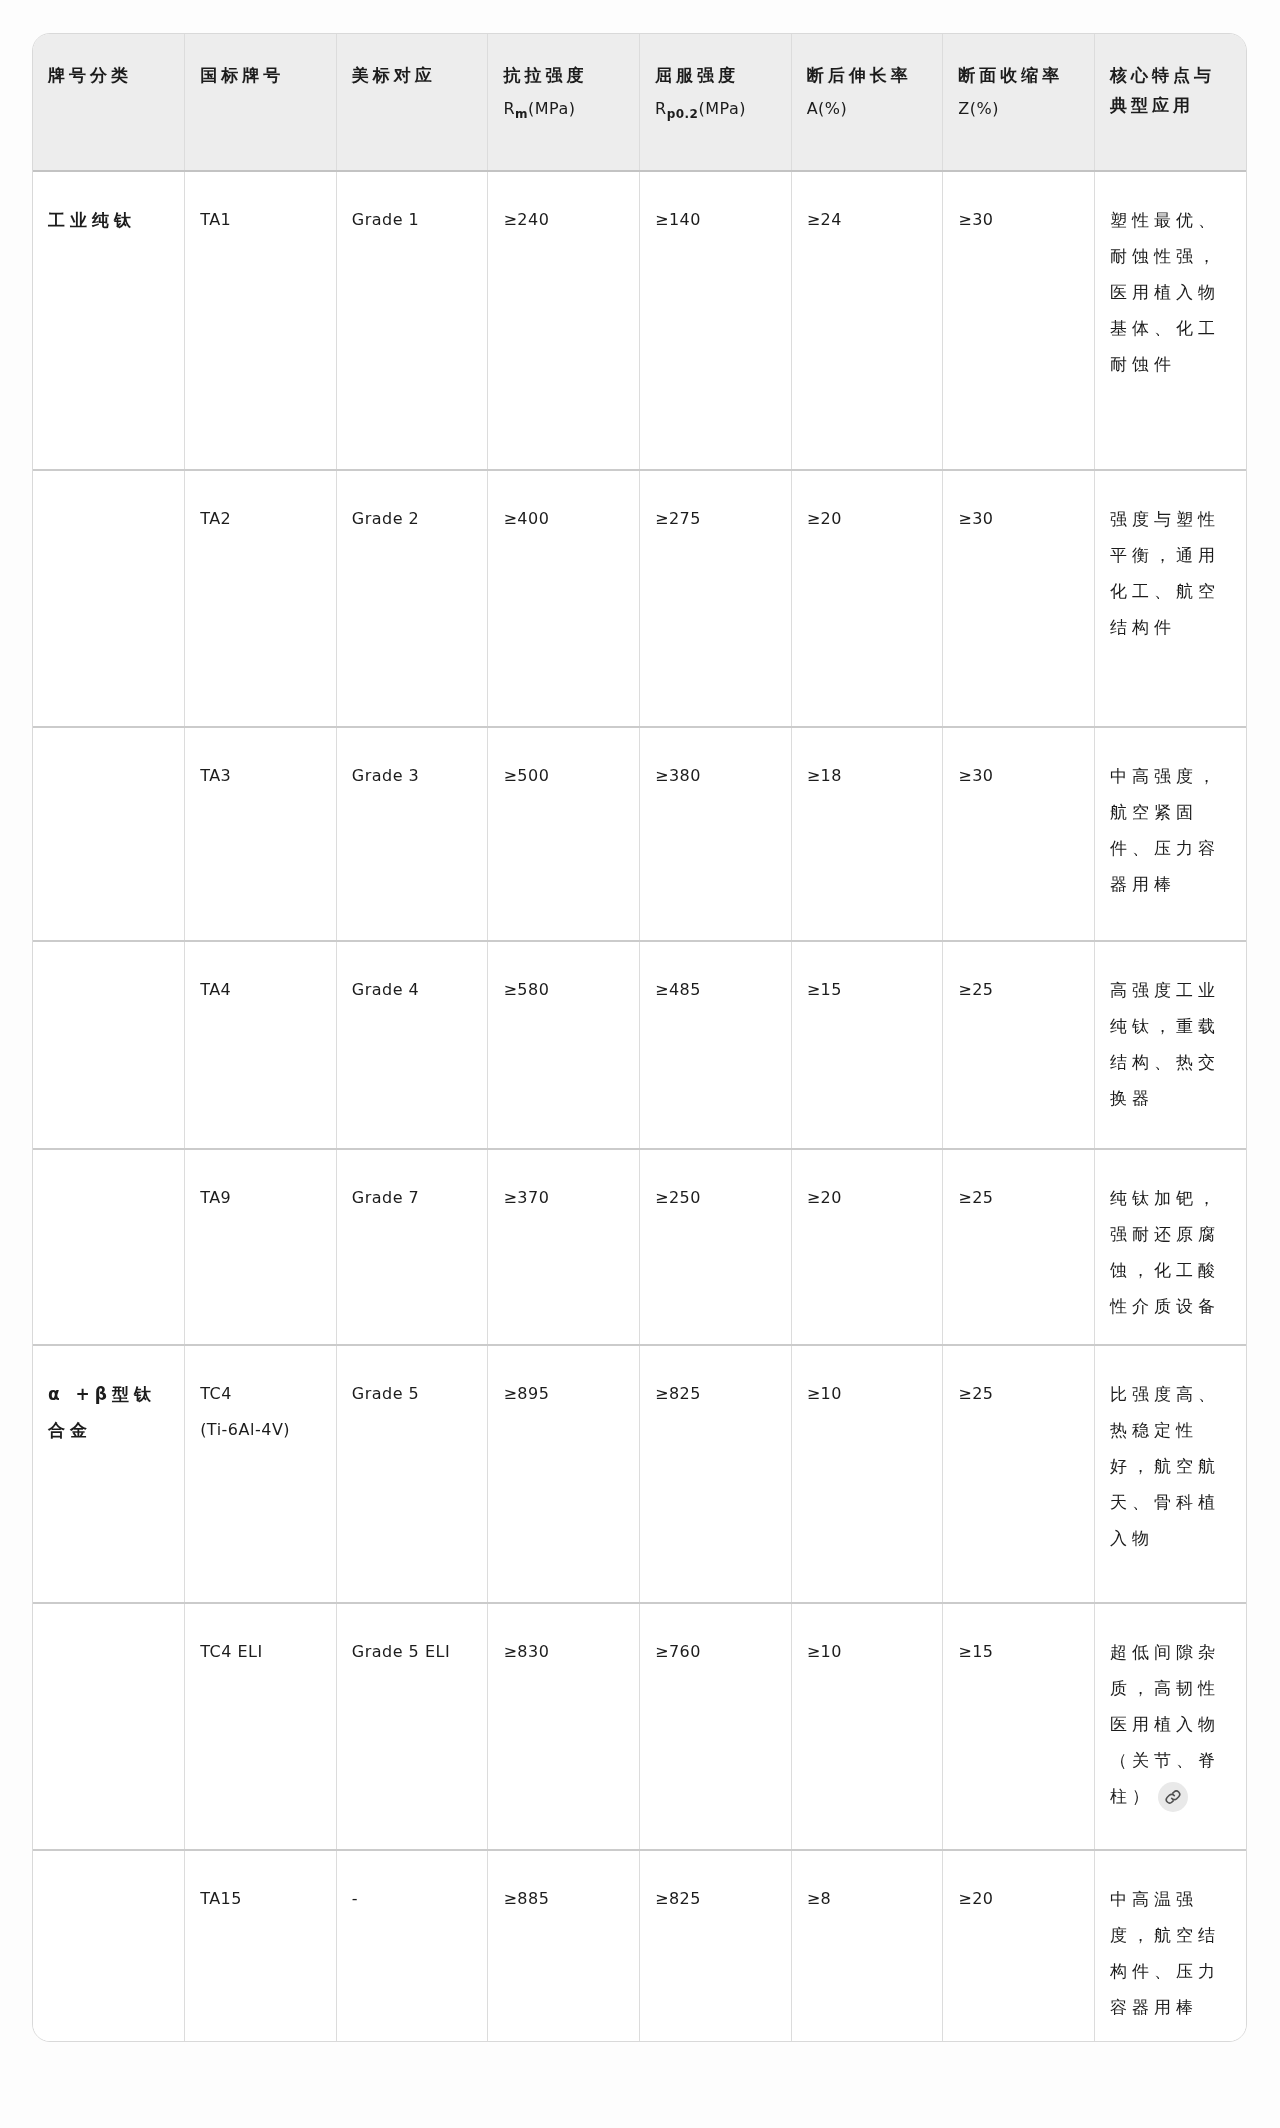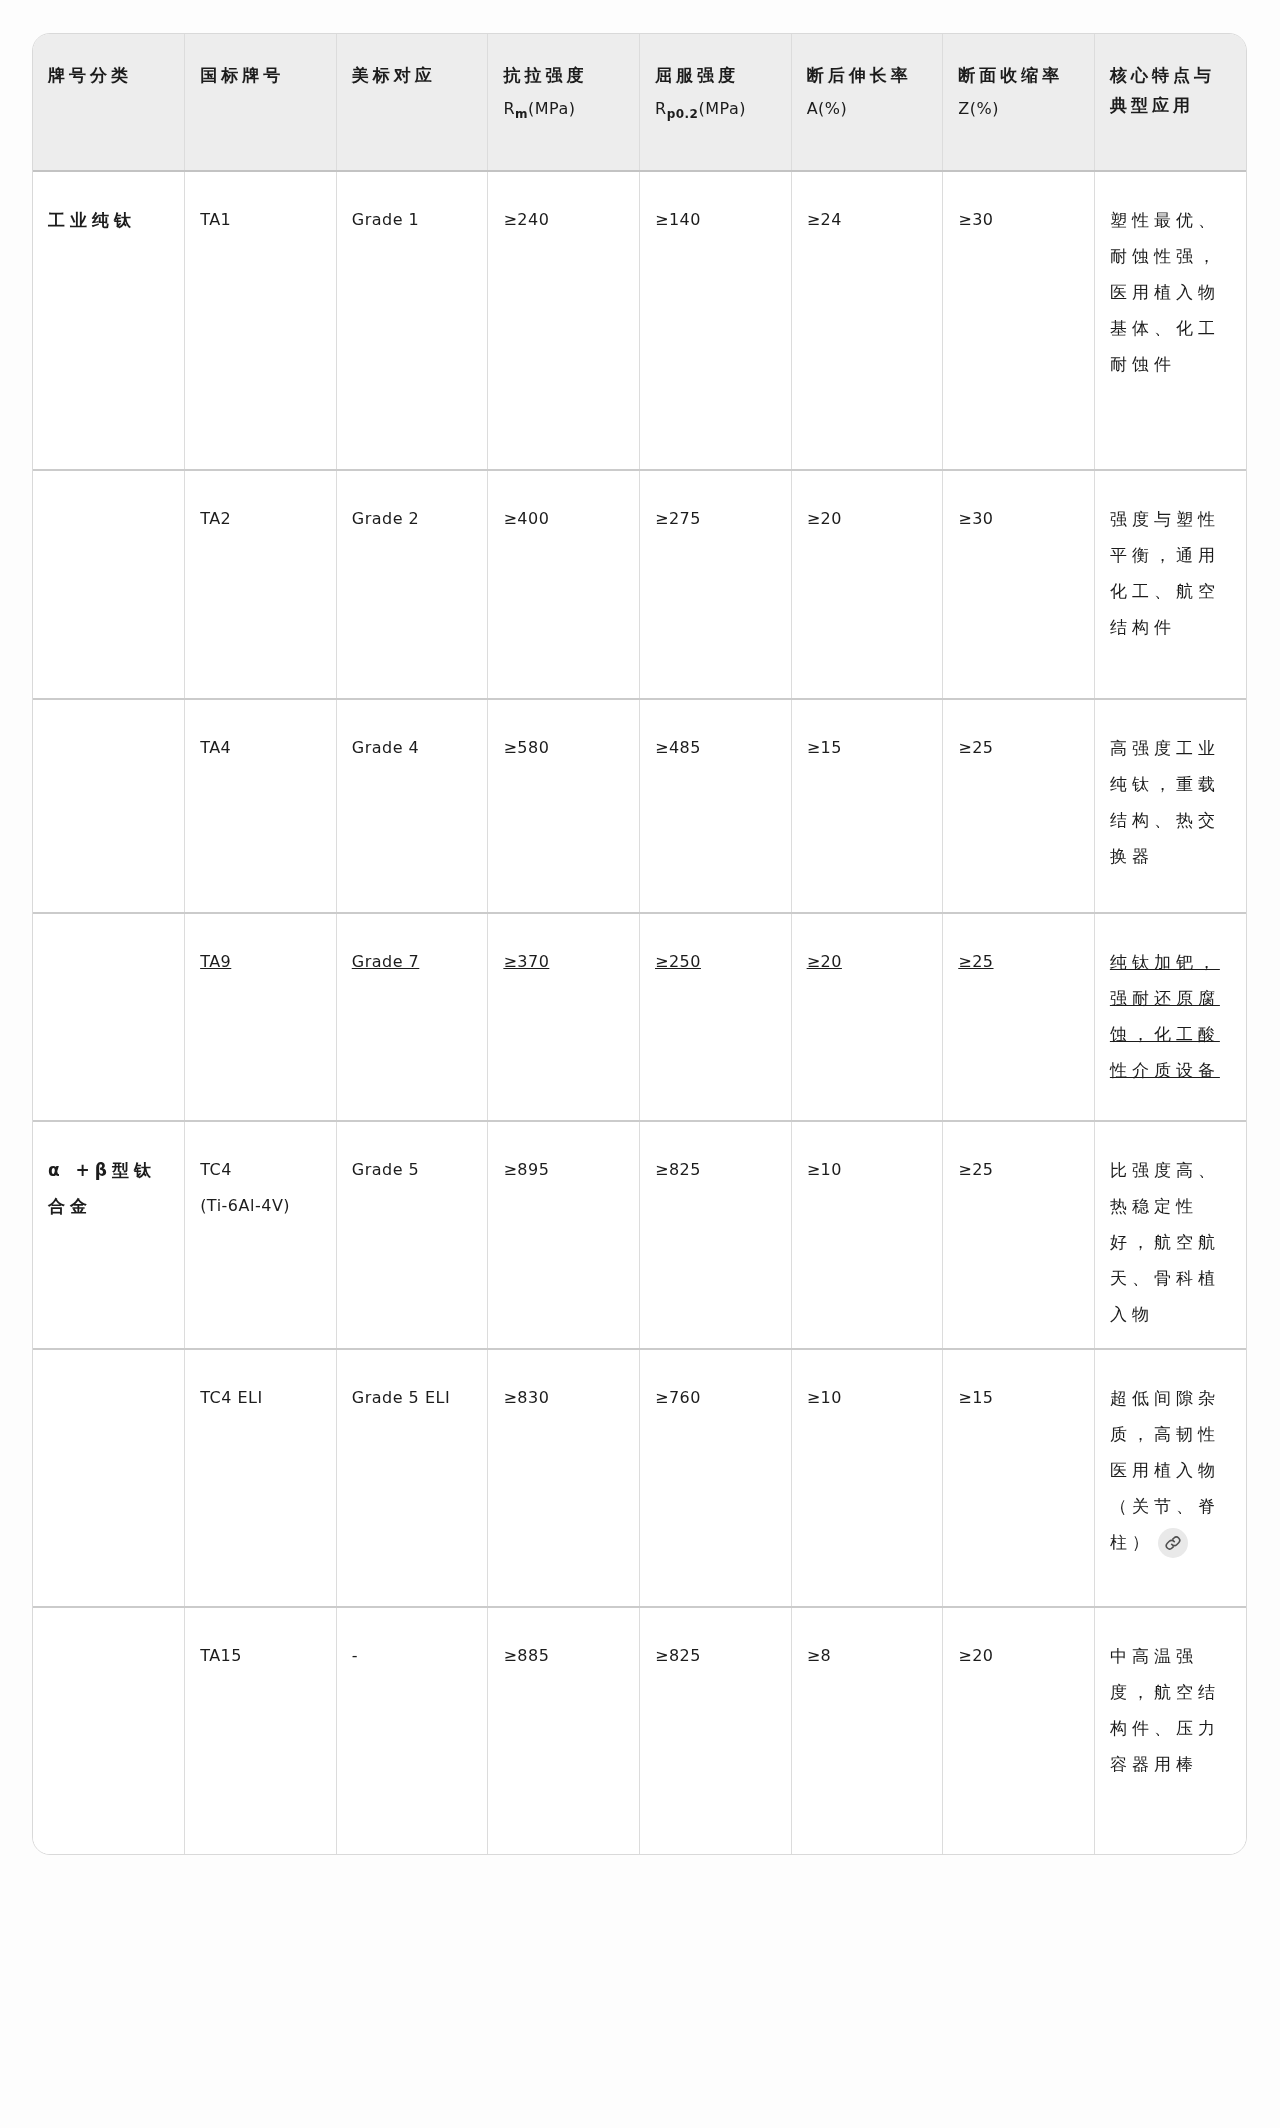--- a/index.html
+++ b/index.html
@@ -41,23 +41,23 @@
   }
   thead tr { height: 137px; }
   tbody td {
     padding: 30px 12px 16px 15px;
     border-bottom: 2px solid #cbcbcb;
     background: #ffffff;
   }
   tbody tr:last-child td { border-bottom: none; }
   
   tbody tr:nth-child(1) { height: 299px; }
-  tbody tr:nth-child(2) { height: 229px; }
+  tbody tr:nth-child(2) { height: 257px; }
   tbody tr:nth-child(3) { height: 214px; }
-  tbody tr:nth-child(4) { height: 208px; text-decoration: underline; }
+  tbody tr:nth-child(4) { height: 208px; }
   tbody tr:nth-child(5) { height: 196px; }
   tbody tr:nth-child(6) { height: 258px; }
   tbody tr:nth-child(7) { height: 247px; }
   tbody tr:nth-child(8) { height: 119px; }
   tbody tr:nth-child(9) { height: 208px; margin-top: 24px; }
 
   .h-label {
     font-size: 17px;
     line-height: 30px;
     letter-spacing: 4px;
@@ -158,20 +158,30 @@
     <td class="cjk cat"><span class="cell-text"></span></td>
     <td><span class="cell-text">TA2</span></td>
     <td class="brk"><span class="cell-text">Grade 2</span></td>
     <td><span class="cell-text">≥400</span></td>
     <td><span class="cell-text">≥275</span></td>
     <td><span class="cell-text">≥20</span></td>
     <td><span class="cell-text">≥30</span></td>
     <td class="cjk"><span class="cell-text">强度与塑性平衡，通用化工、航空结构件</span></td>
   </tr>
 
+  <tr>
+    <td class="cjk cat"><span class="cell-text"></span></td>
+    <td><span class="cell-text">TA3</span></td>
+    <td class="brk"><span class="cell-text">Grade 3</span></td>
+    <td><span class="cell-text">≥500</span></td>
+    <td><span class="cell-text">≥380</span></td>
+    <td><span class="cell-text">≥18</span></td>
+    <td><span class="cell-text">≥30</span></td>
+    <td class="cjk"><span class="cell-text">中高强度，航空紧固件、压力容器用棒</span></td>
+  </tr>
 
   <tr>
     <td class="cjk cat"><span class="cell-text"></span></td>
     <td><span class="cell-text">TA4</span></td>
     <td class="brk"><span class="cell-text">Grade 4</span></td>
     <td><span class="cell-text">≥580</span></td>
     <td><span class="cell-text">≥485</span></td>
     <td><span class="cell-text">≥15</span></td>
     <td><span class="cell-text">≥25</span></td>
     <td class="cjk"><span class="cell-text">高强度工业纯钛，重载结构、热交换器</span></td>

